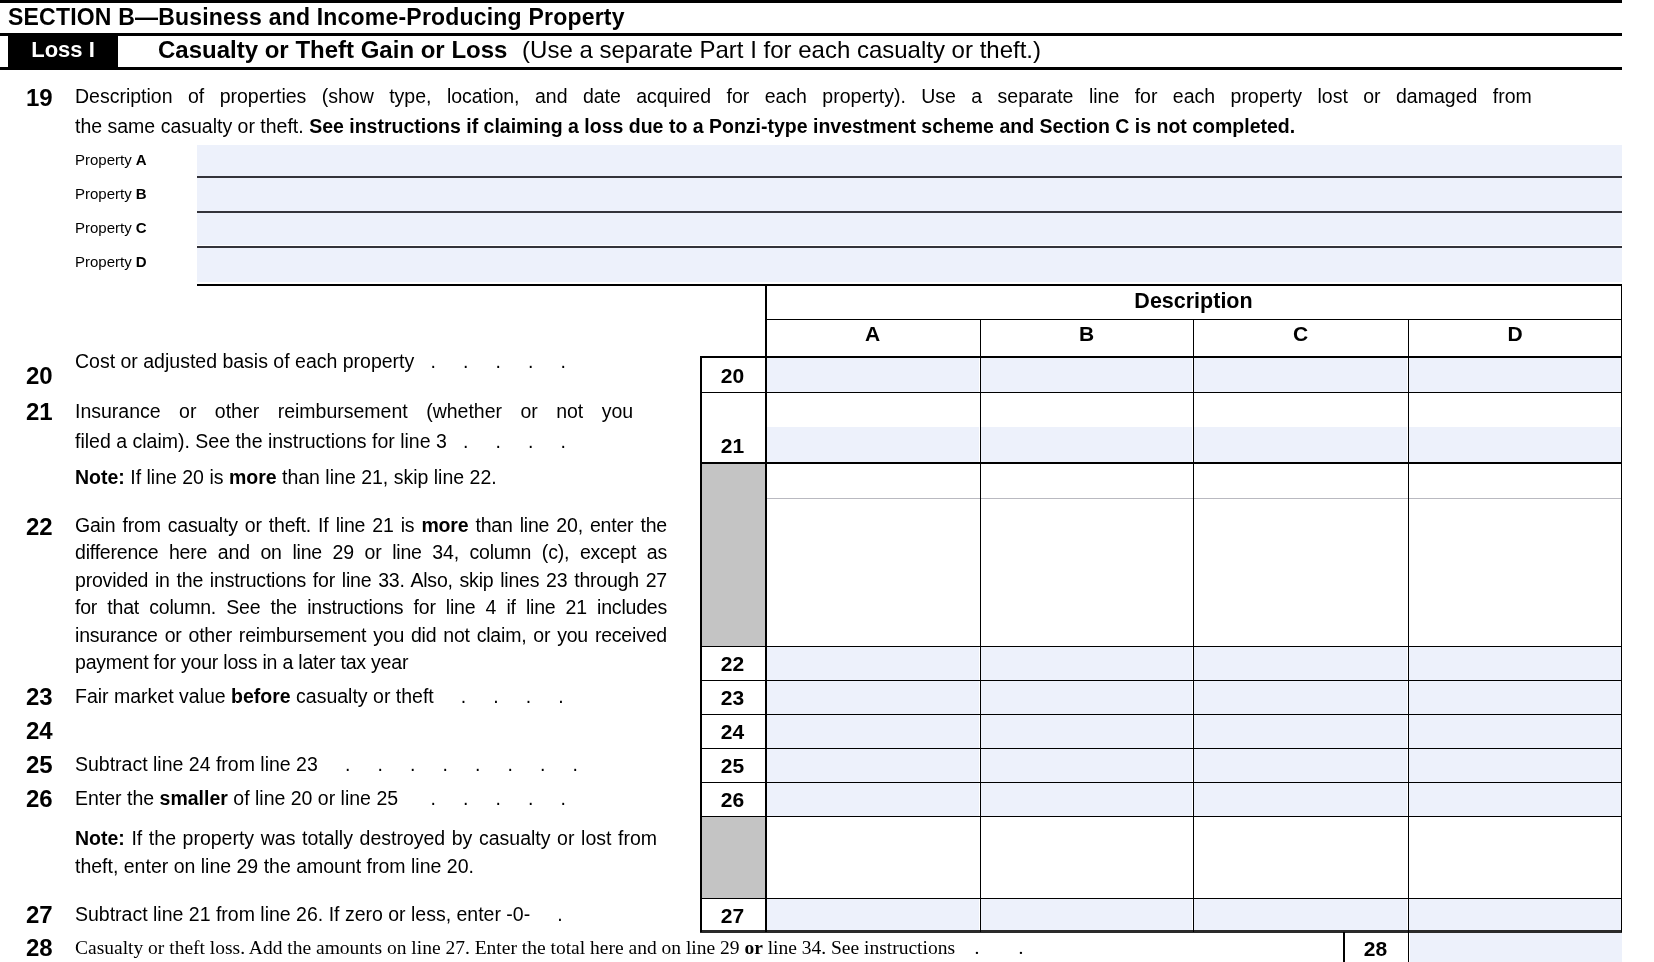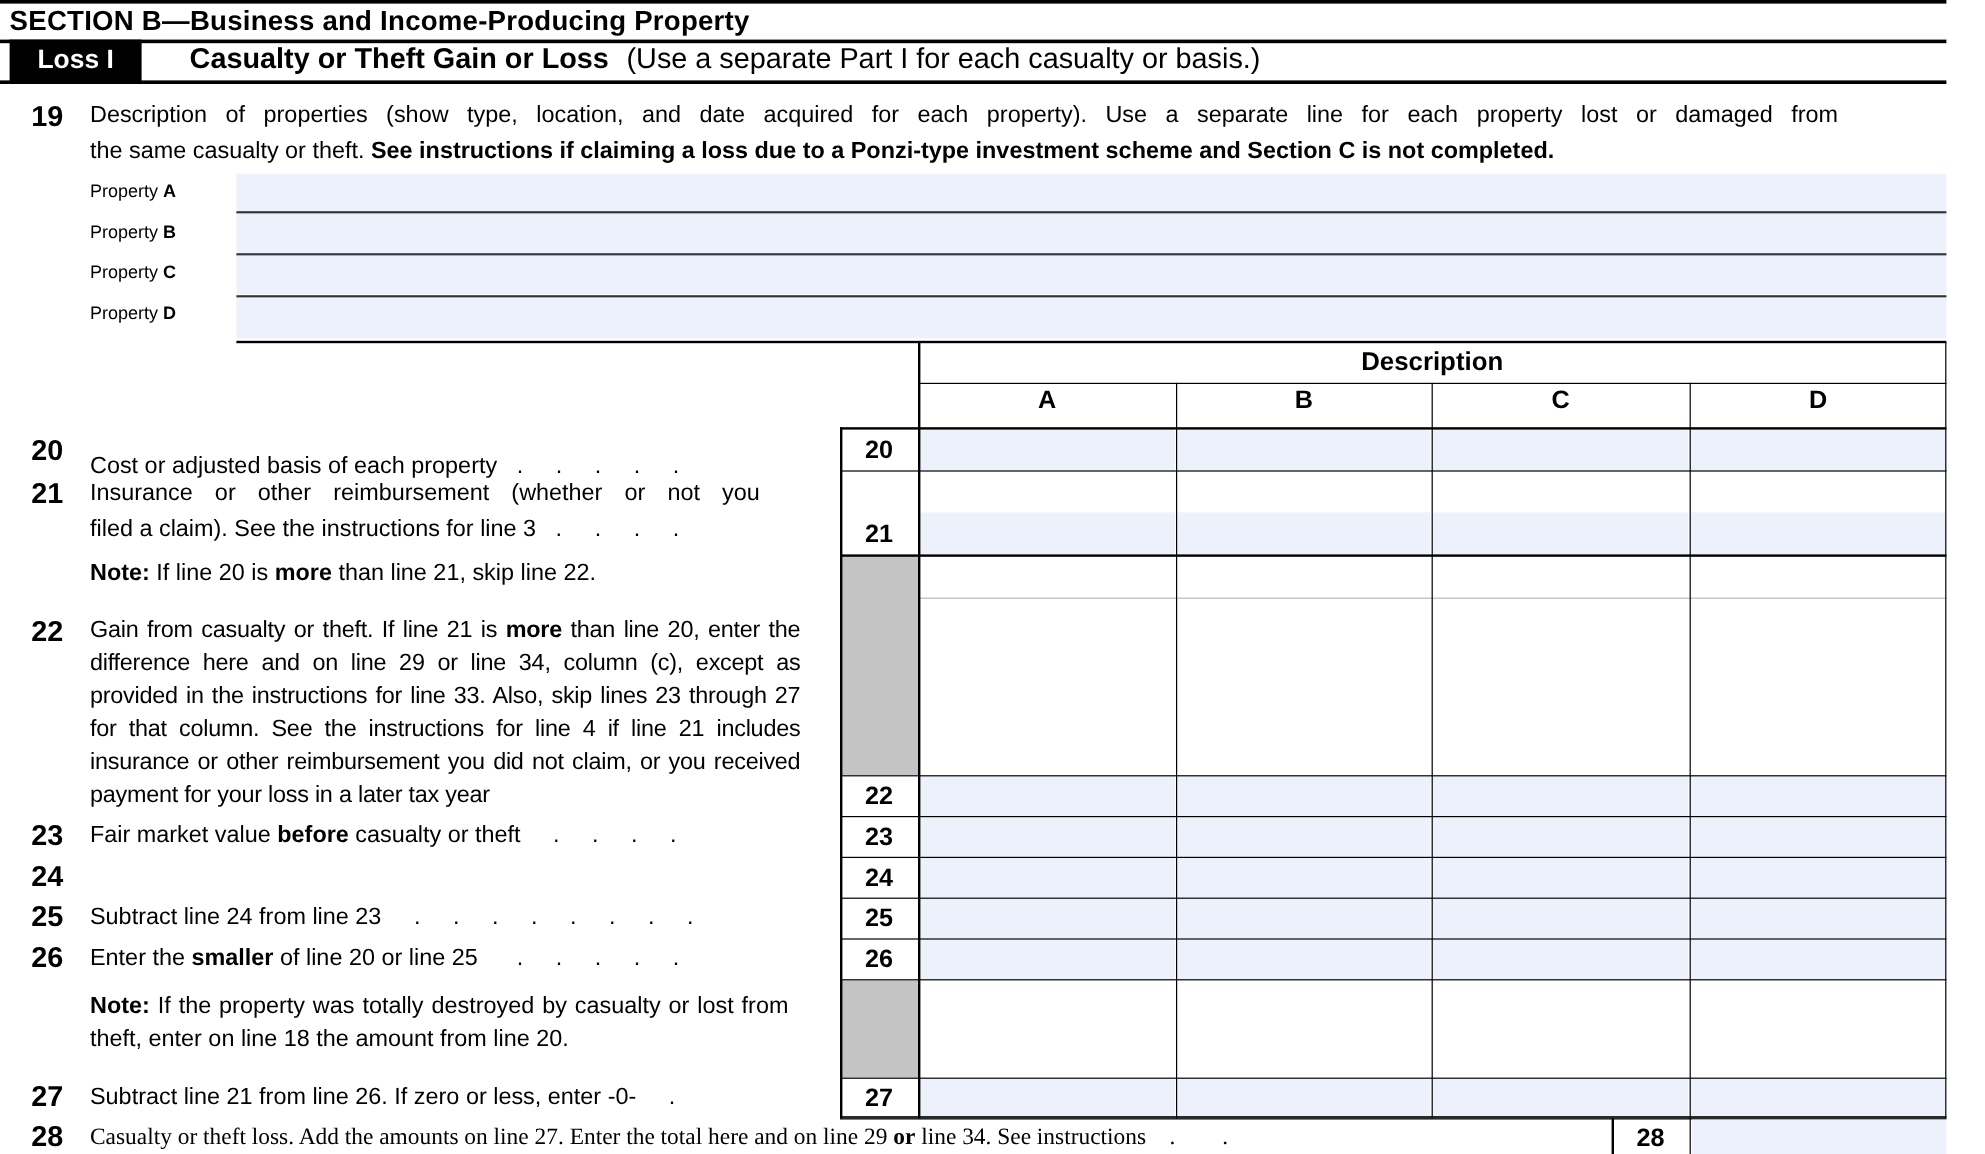--- a/index.html
+++ b/index.html
@@ -37,21 +37,21 @@
 <body>
 
 <div class="page">
 
   <div class="hline" style="left:0;top:0;width:1622px;height:3px;"></div>
   <div class="sectitle">SECTION B—Business and Income-Producing Property</div>
   <div class="hline" style="left:0;top:33px;width:1622px;height:2.5px;"></div>
   <div class="badge">Loss I</div>
   <div class="bartitle">
     <b>Casualty or Theft Gain or Loss</b>
-    <span style="margin-left:8px">(Use a separate Part I for each casualty or basis.)</span>
+    <span style="margin-left:8px">(Use a separate Part I for each casualty or theft.)</span>
   </div>
   <div class="hline" style="left:0;top:67px;width:1622px;height:2.5px;"></div>
 
   <div class="num" style="top:84px;">19</div>
   <div class="lbl ws11" style="left:75px;top:83px;">Description of properties (show type, location, and date acquired for each property). Use a separate line for each property lost or damaged from</div>
   <div class="lbl" style="left:75px;top:113px;">
     <span>the same casualty or theft. </span><b>See instructions if claiming a loss due to a Ponzi-type investment scheme and Section C is not completed.</b>
   </div>
 
   <div class="proplbl" style="top:151px;"><span>Property </span><b>A</b></div>
@@ -71,21 +71,21 @@
 
   <div class="hline" style="left:197px;top:284px;width:1425px;height:2px;"></div>
   <div class="grouphead">Description</div>
   <div class="hline" style="left:765px;top:319px;width:857px;height:1.2px;"></div>
   <div class="colhead" style="left:765px;width:215px;">A</div>
   <div class="colhead" style="left:980px;width:213px;">B</div>
   <div class="colhead" style="left:1193px;width:215px;">C</div>
   <div class="colhead" style="left:1408px;width:214px;">D</div>
 
   <div class="num" style="top:362px;">20</div>
-  <div class="lbl" style="left:75px;top:375px;">
+  <div class="lbl" style="left:75px;top:348px;">
     <span>Cost or adjusted basis of each property</span><span class="dots">   .     .     .     .     .</span>
   </div>
   <div class="boxnum" style="top:364px;">20</div>
   <div class="cell cellA blue" style="top:357.5px;height:34px;"></div>
   <div class="cell cellB blue" style="top:357.5px;height:34px;"></div>
   <div class="cell cellC blue" style="top:357.5px;height:34px;"></div>
   <div class="cell cellD blue" style="top:357.5px;height:34px;"></div>
 
   <div class="num" style="top:398px;">21</div>
   <div class="lbl ws13" style="left:75px;top:398px;">Insurance or other reimbursement (whether or not you</div>
@@ -145,21 +145,21 @@
   <div class="lbl" style="left:75px;top:785px;">
     <span>Enter the </span><b>smaller</b><span> of line 20 or line 25</span><span class="dots">      .     .     .     .     .</span>
   </div>
   <div class="boxnum" style="top:788px;">26</div>
   <div class="cell cellA blue" style="top:783px;height:33px;"></div>
   <div class="cell cellB blue" style="top:783px;height:33px;"></div>
   <div class="cell cellC blue" style="top:783px;height:33px;"></div>
   <div class="cell cellD blue" style="top:783px;height:33px;"></div>
 
   <div class="lbl wrap wnote" style="left:75px;top:824px;">
-    <b>Note:</b><span> If the property was totally destroyed by casualty or lost from theft, enter on line 18 the amount from line 20.</span>
+    <b>Note:</b><span> If the property was totally destroyed by casualty or lost from theft, enter on line 29 the amount from line 20.</span>
   </div>
   <div class="cell gray" style="left:701px;width:64px;top:817px;height:81px;"></div>
 
   <div class="num" style="top:901px;">27</div>
   <div class="lbl" style="left:75px;top:901px;">
     <span>Subtract line 21 from line 26. If zero or less, enter -0-</span><span class="dots">     .</span>
   </div>
   <div class="boxnum" style="top:904px;">27</div>
   <div class="cell cellA blue" style="top:899px;height:31px;"></div>
   <div class="cell cellB blue" style="top:899px;height:31px;"></div>

